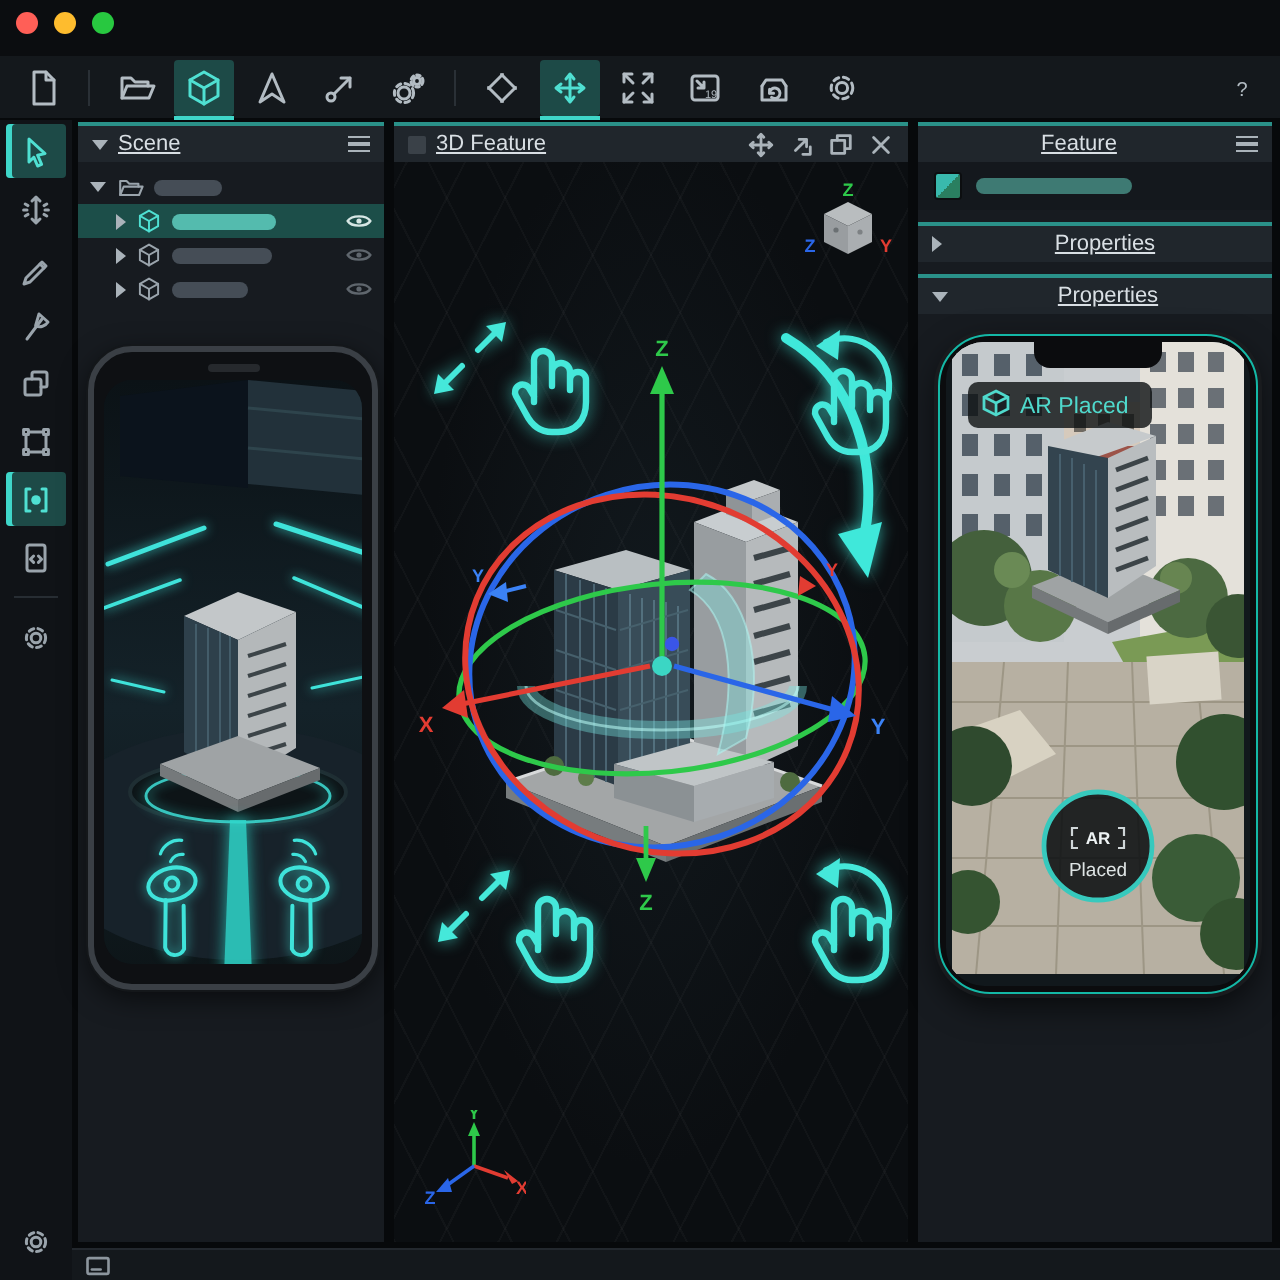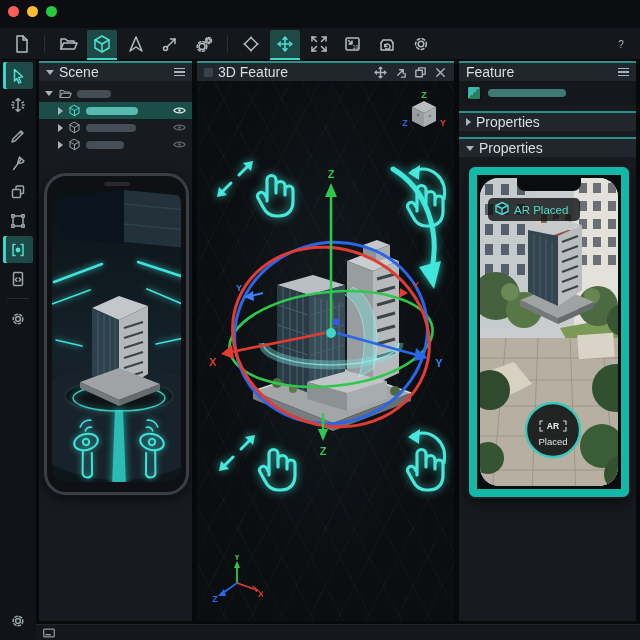--- a/index.html
+++ b/index.html
@@ -28,21 +28,21 @@
   .rail { position:absolute; left:0; top:60px; bottom:0; width:36px; background:#101317; display:flex; flex-direction:column; align-items:center; padding-top:2px; gap:2px; }
   .rbtn { position:relative; width:30px; height:27px; display:flex; align-items:center; justify-content:center; border-radius:2px; }
   .rbtn svg { stroke:#9aa4ac; }
   .rbtn.active { background:#1d4a47; box-shadow:inset 3px 0 0 #3fd6c9; }
   .rbtn.active svg { stroke:#4fe0d2; }
   .rsep { width:22px; height:1px; background:#272d33; margin:4px 0; }
   .rail-bottom { margin-top:auto; margin-bottom:6px; }
 
   
   .panel { position:absolute; top:60px; bottom:18px; background:#171b20; border:1px solid #07090b; }
-  .phead { height:20px; background:#20262c; border-top:2px solid #2a9189; display:flex; align-items:center; gap:5px; padding:0 7px; font-size:14px; color:#d9dfe4; }
+  .phead { height:20px; background:#20262c; border-top:2px solid #2a9189; display:flex; align-items:center; gap:5px; padding:0 7px; font-size:11px; color:#d9dfe4;text-decoration:underline; }
   .phead .title { flex:1; }
   .burger { display:flex; flex-direction:column; gap:2px; }
   .burger i { display:block; width:11px; height:1.4px; background:#aab3ba; }
   .caret-down { width:0; height:0; border-left:4px solid transparent; border-right:4px solid transparent; border-top:5px solid #aab3ba; }
   .caret-right { width:0; height:0; border-top:4px solid transparent; border-bottom:4px solid transparent; border-left:5px solid #aab3ba; }
 
   
   .scene-panel { left:38px; width:155px; }
   .tree { padding-top:4px; }
   .trow { height:17px; display:flex; align-items:center; gap:5px; padding:0 6px; }
@@ -69,28 +69,28 @@
   .vp-head-icons { display:flex; align-items:center; gap:7px; }
   .vp-head-icons svg { stroke:#aab3ba; }
   .vp-title-glyph { width:9px; height:9px; background:#3a4148; border-radius:1px; }
   .viewcube { position:absolute; right:6px; top:8px; }
   .tripod { position:absolute; left:14px; bottom:18px; }
   .gizmo-svg { position:absolute; inset:0; }
   text.axis { font-family:"Liberation Sans",sans-serif; font-size:11px; font-weight:bold; }
   text.tiny { font-family:"Liberation Sans",sans-serif; font-size:9px; font-weight:bold; }
 
   
-  .right-panel { left:458px; width:179px; }
+  .right-panel { left:458px; width:179px;text-align:center; }
   .sect { margin-top:6px; }
   .feature-row { height:24px; display:flex; align-items:center; gap:7px; padding:0 8px; background:#14181d; }
   .swatch { width:14px; height:14px; border-radius:2px; border:1px solid #0c0e10; background:linear-gradient(135deg,#39b9ad 0 50%,#2a7f60 50% 100%); }
   .skel-teal { height:8px; width:78px; border-radius:4px; background:#3e7a73; }
 
   
-  .phone-ar { position:absolute; left:10px; top:106px; width:160px; height:330px; border-radius:6px; background:#0b0c0e; border:8px solid #14b8a6; box-shadow:0 0 0 2px #191b1e,0 6px 16px rgba(0,0,0,.65); }
+  .phone-ar { position:absolute; left:10px; top:106px; width:160px; height:330px; border-radius:26px; background:#0b0c0e; border:1px solid #14b8a6; box-shadow:0 0 0 2px #191b1e,0 6px 16px rgba(0,0,0,.65); }
   .phone-ar .screen { position:absolute; inset:3px; border-radius:19px; overflow:hidden; background:#11181c; }
   .phone-ar .notch { position:absolute; left:50%; top:3px; transform:translateX(-50%); width:64px; height:13px; background:#0b0c0e; border-radius:0 0 8px 8px; z-index:3; }
 
   
   .statusbar { position:absolute; left:36px; right:0; bottom:0; height:16px; background:#14181c; border-top:1px solid #23282e; display:flex; align-items:center; padding:0 6px; }
   .statusbar svg { stroke:#8d969e; }
 </style>
 </head>
 <body>
 

